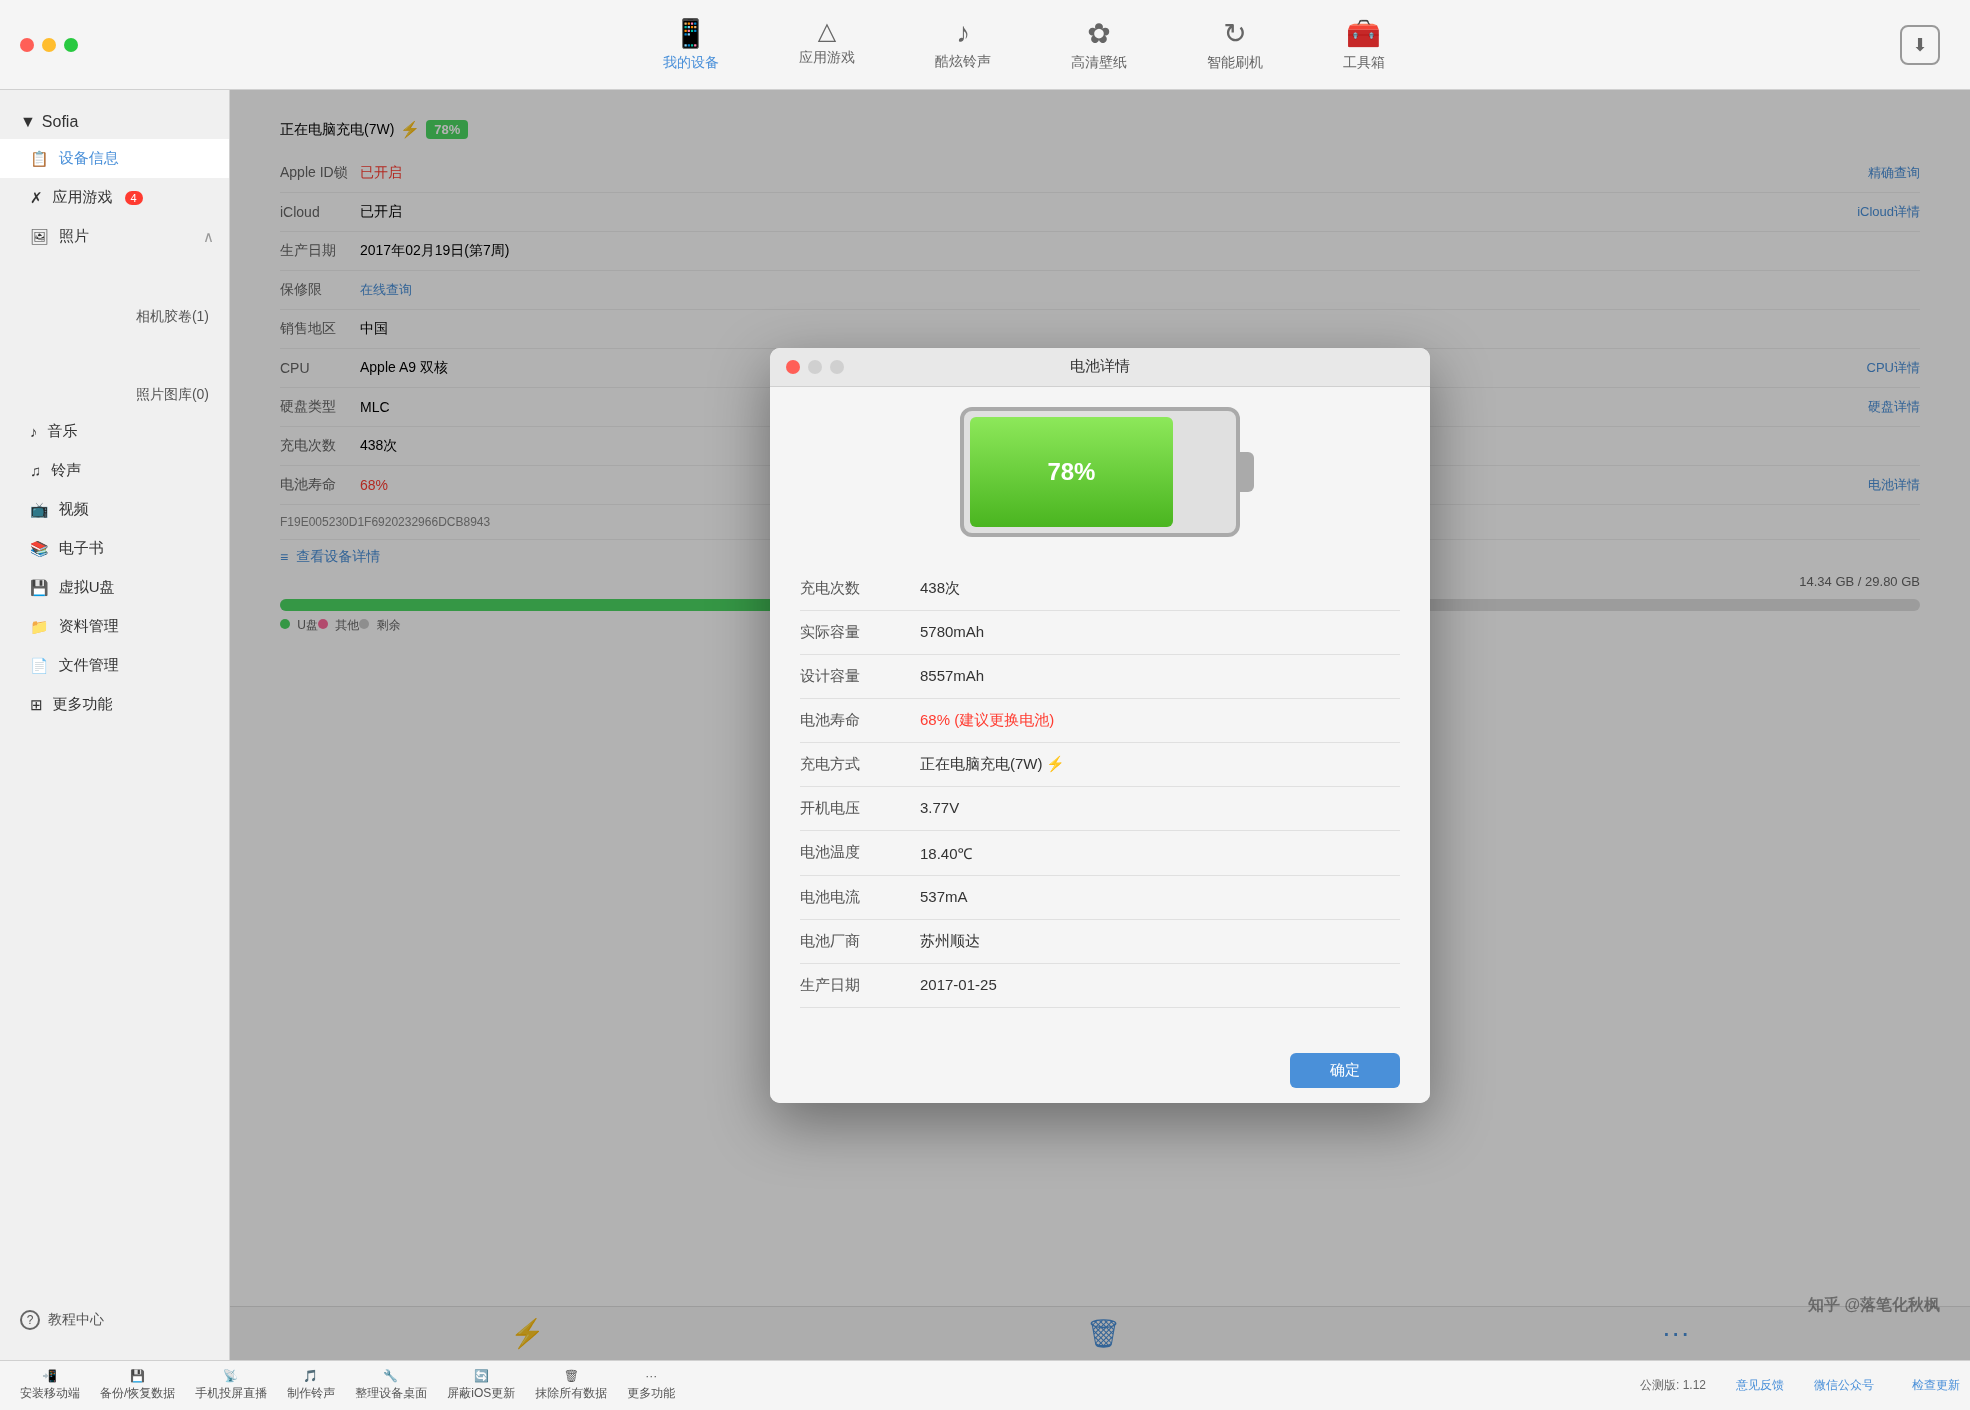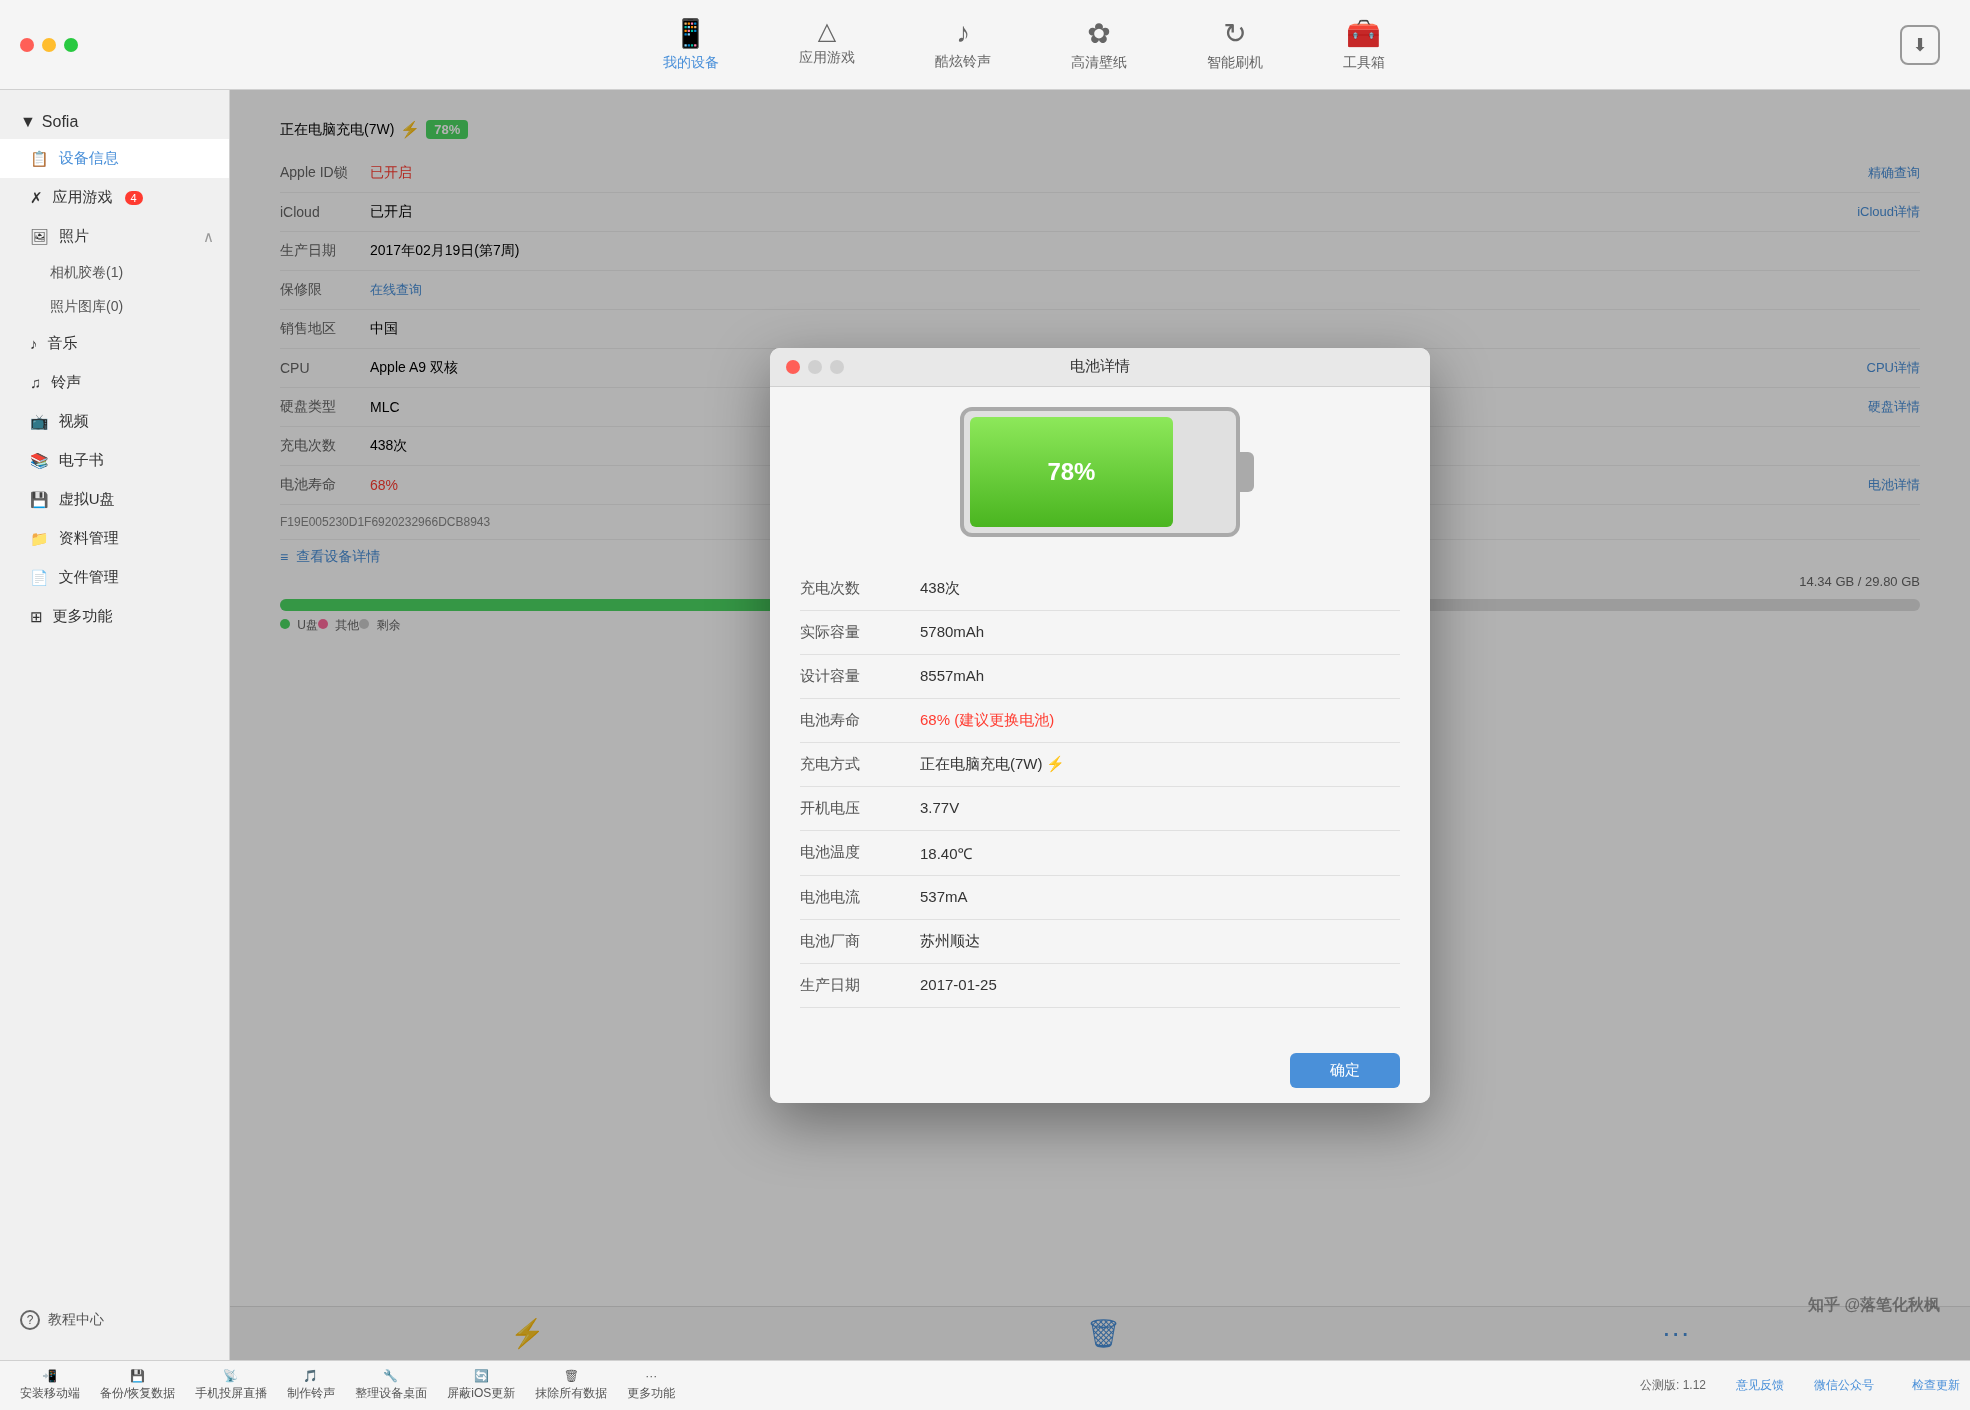--- a/index.html
+++ b/index.html
@@ -117,21 +117,22 @@
       position: absolute;
       right: 15px;
       color: #999;
     }
     .sidebar-sub {
       padding: 8px 20px 8px 50px;
       font-size: 14px;
       color: #555;
       cursor: pointer;
       display: flex;
-      justify-content: flex-start;
+      justify-content: flex-end;
+      margin-top: 44px;
     }
     .sidebar-bottom {
       margin-top: auto;
       padding: 15px 20px;
       display: flex;
       align-items: center;
       gap: 8px;
       font-size: 14px;
       color: #555;
       cursor: pointer;
@@ -143,21 +144,20 @@
       background: #fff;
       padding: 20px 30px;
       position: relative;
       overflow: hidden;
     }
     .info-row {
       display: flex;
       align-items: center;
       padding: 10px 0;
       border-bottom: 1px solid #f0f0f0;
-      gap: 10px;
     }
     .info-label {
       width: 80px;
       color: #666;
       font-size: 14px;
     }
     .info-value {
       flex: 1;
       font-size: 14px;
     }

